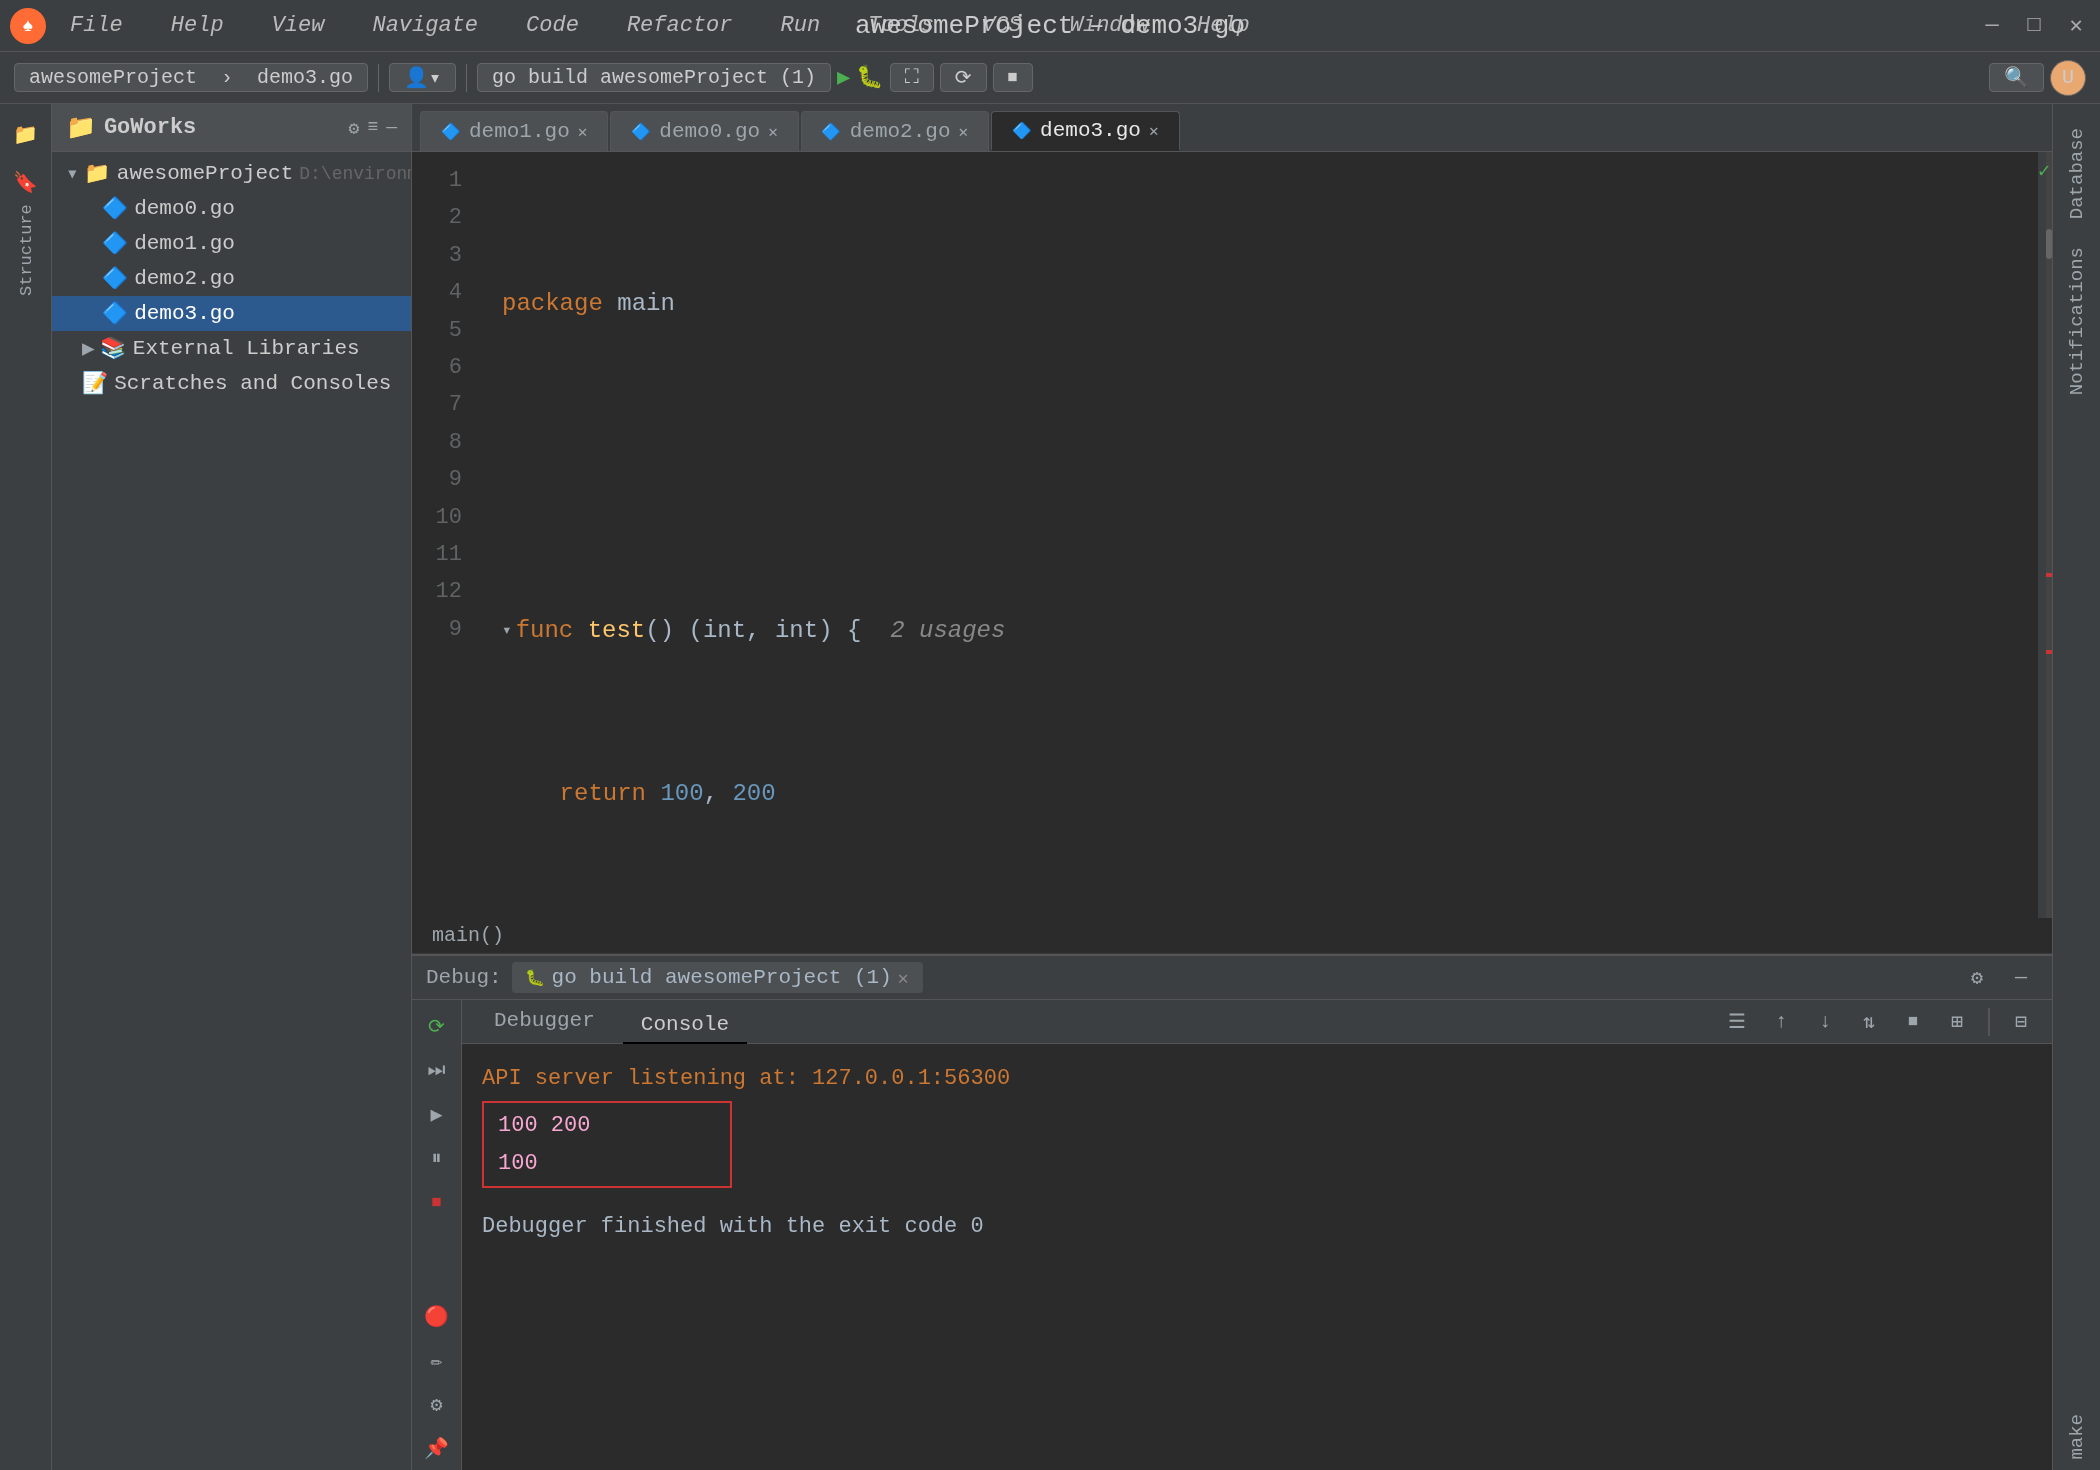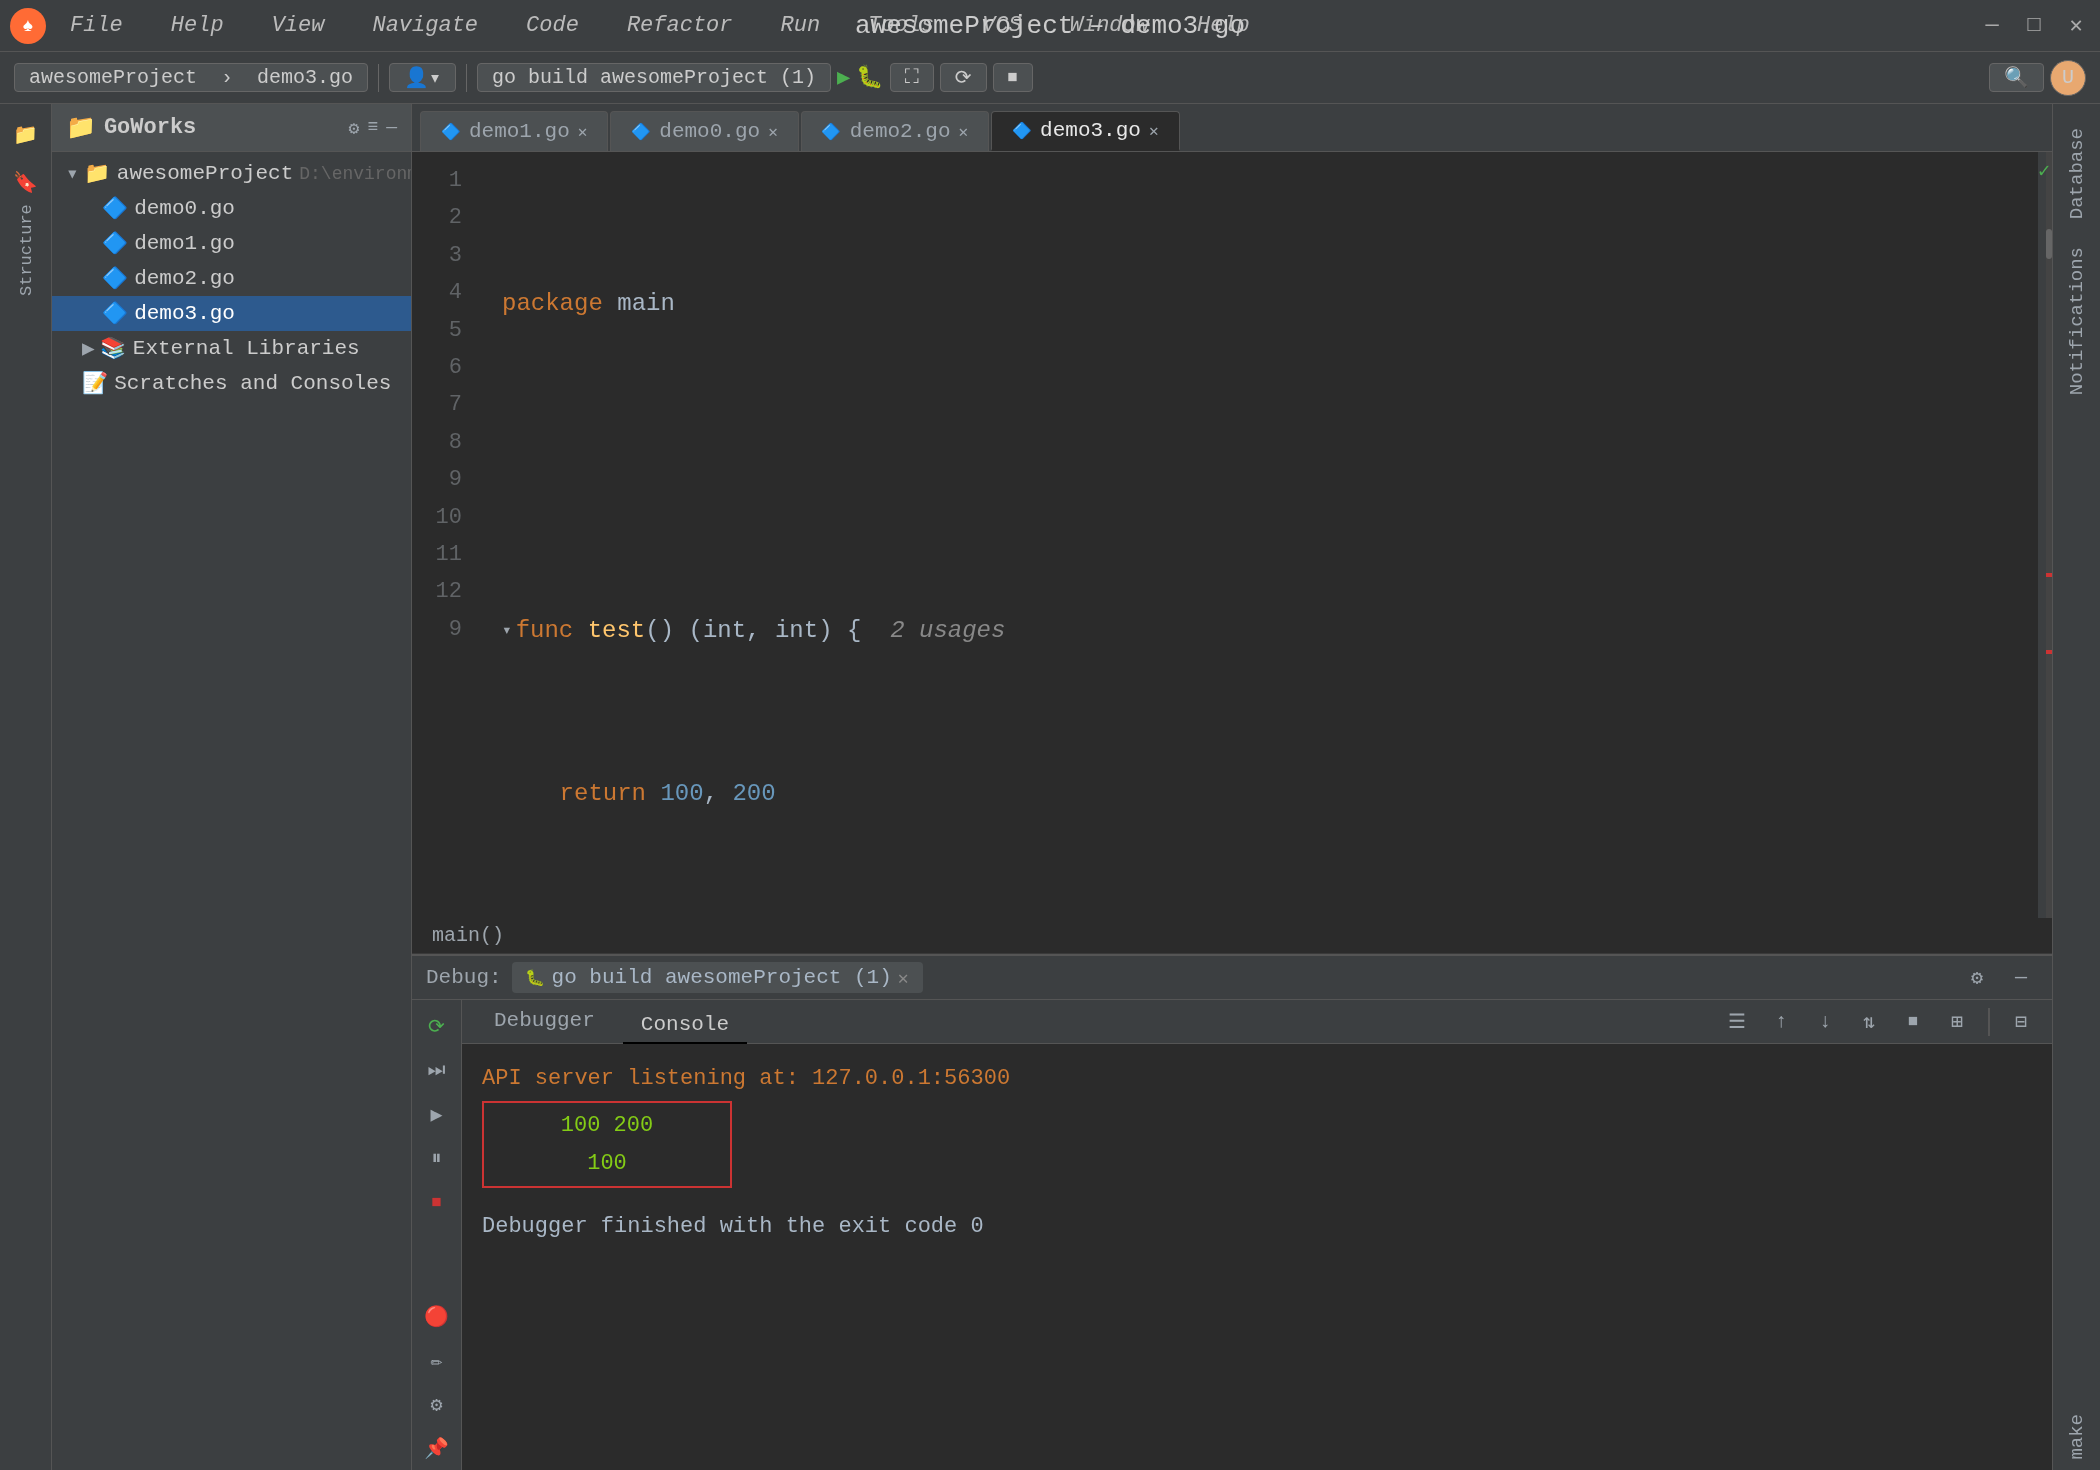--- a/index.html
+++ b/index.html
@@ -385,21 +385,21 @@
     .debug-output {
       flex: 1;
       padding: 16px 20px;
       font-size: 22px;
       font-family: 'Consolas', 'Courier New', monospace;
       color: #a9b7c6;
       line-height: 1.7;
       overflow-y: auto;
     }
     .debug-api-line { color: #cc7832; }
-    .debug-result { color: #84cc16; text-align: center; }
+    .debug-result { color: #f9a8d4; }
     .debug-finished { color: #a9b7c6; }
 
     
     .breadcrumb-bar {
       height: 36px;
       background: #2b2b2b;
       display: flex;
       align-items: center;
       padding: 0 20px;
       font-size: 20px;

